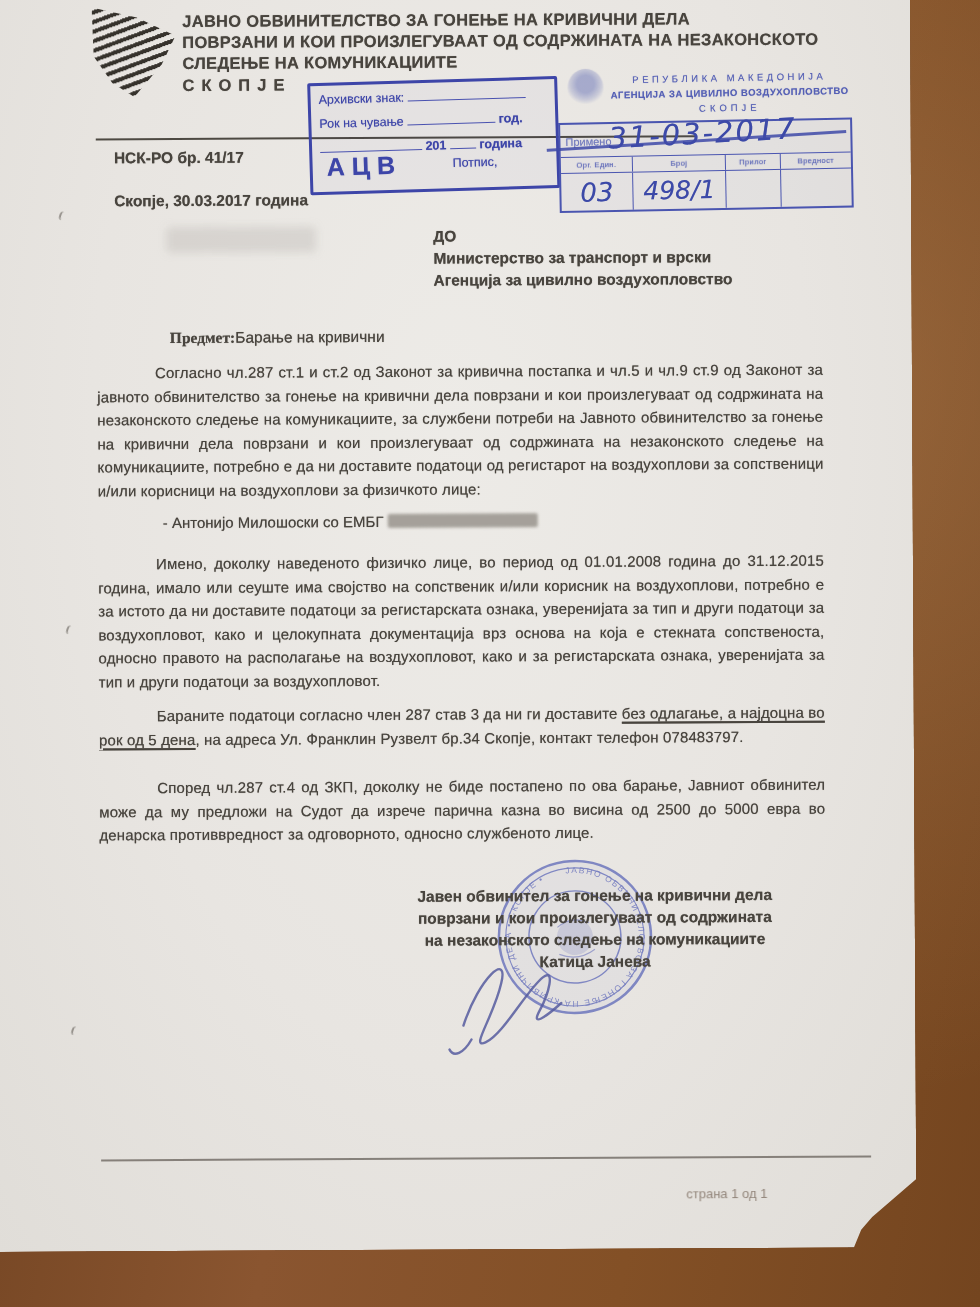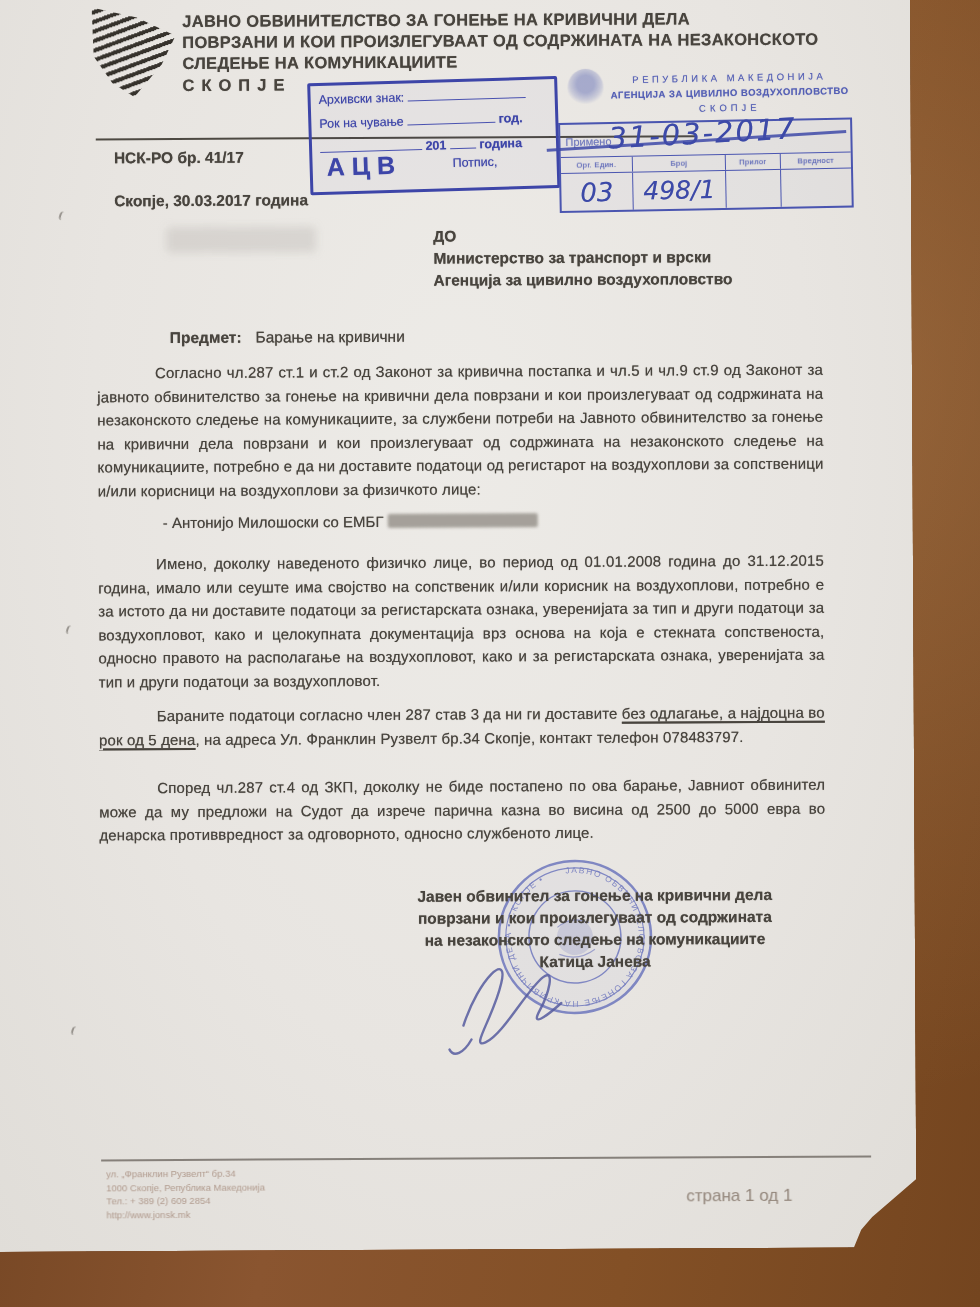--- a/index.html
+++ b/index.html
@@ -53,31 +53,31 @@
   .ag-r{display:flex;}
   .ag-c{border-right:1.5px solid #4a55b0;box-sizing:border-box;overflow:hidden;
         display:flex;align-items:center;justify-content:center;}
   .ag-c:last-child{border-right:none;}
   .ag-colhead{font-size:7.5px;color:#5560b5;letter-spacing:.4px;filter:blur(.3px);}
   .hand{font-family:"DejaVu Sans",sans-serif;font-style:italic;color:#3c49a8;
         text-shadow:0 0 .6px rgba(60,73,168,.5);}
   
   .to-block{font-weight:bold;font-size:15.5px;line-height:22px;}
   .subject{font-size:15.5px;}
-  .subject b{margin-right:14px;}
+  .subject b{font-family:Liberation Serif, serif;}
   .para{width:726px;font-size:15px;line-height:23.5px;text-align:justify;letter-spacing:.15px;}
   .indent{text-indent:58px;}
   .redact{display:inline-block;width:150px;height:14px;background:#99948d;
           border-radius:2px;filter:blur(1.4px);vertical-align:-1px;opacity:.85;}
   .uline{text-decoration:underline;text-decoration-thickness:1.5px;text-underline-offset:3px;}
   .sig-block{width:400px;text-align:center;font-weight:bold;font-size:15.5px;line-height:22px;}
   
   .foot-rule{background:#6e6862;height:2px;opacity:.8;}
   .foot{font-size:9.5px;line-height:13.5px;color:#b09a8d;filter:blur(.4px);}
-  .pagelbl{font-size:17px;color:#92857a;filter:blur(.4px);}
+  .pagelbl{font-size:13px;color:#92857a;filter:blur(.4px);}
   .penmark{width:5px;height:9px;border-left:2px solid rgba(95,90,83,.6);
            border-radius:60% 0 0 60%;transform:rotate(18deg);filter:blur(.4px);}
   .ghost{width:150px;height:26px;background:rgba(150,145,140,.22);filter:blur(4px);border-radius:4px;}
   .strike{height:2.5px;background:#3f4aa9;opacity:.85;filter:blur(.3px);}
 </style>
 </head>
 <body>
 
 <div class="canvas">
   <div class="paper">
@@ -186,26 +186,20 @@
       <div>поврзани и кои произлегуваат од содржината</div>
       <div>на незаконското следење на комуникациите</div>
       <div>Катица Јанева</div>
     </div>
 
     <svg class="abs" style="left:442px;top:960px;" width="190" height="115" viewBox="0 0 190 115">
       <path d="M28 78 C 44 30 74 4 66 36 C 58 70 34 102 50 95 C 68 87 92 42 108 30 C 120 21 114 46 104 64 C 96 79 108 72 126 56 M36 92 C 28 106 18 110 14 102" stroke="#565c9f" stroke-width="2.4" fill="none" opacity=".85" stroke-linecap="round"></path>
     </svg>
 
     <div class="abs foot-rule" style="left:107px;top:1170px;width:770px;"></div>
-    <div class="abs foot" style="left:112px;top:1178px;">
-      <div>ул. „Франклин Рузвелт“ бр.34</div>
-      <div>1000 Скопје, Република Македонија</div>
-      <div>Тел.: + 389 (2) 609 2854</div>
-      <div>http://www.jonsk.mk</div>
-    </div>
     <div class="abs pagelbl" style="left:692px;top:1200px;">страна 1 од 1</div>
 
     <div class="abs penmark" style="left:70px;top:222px;"></div>
     <div class="abs penmark" style="left:75px;top:636px;"></div>
     <div class="abs penmark" style="left:78px;top:1037px;"></div>
 
   </div>
 </div>
 
 </body></html>

